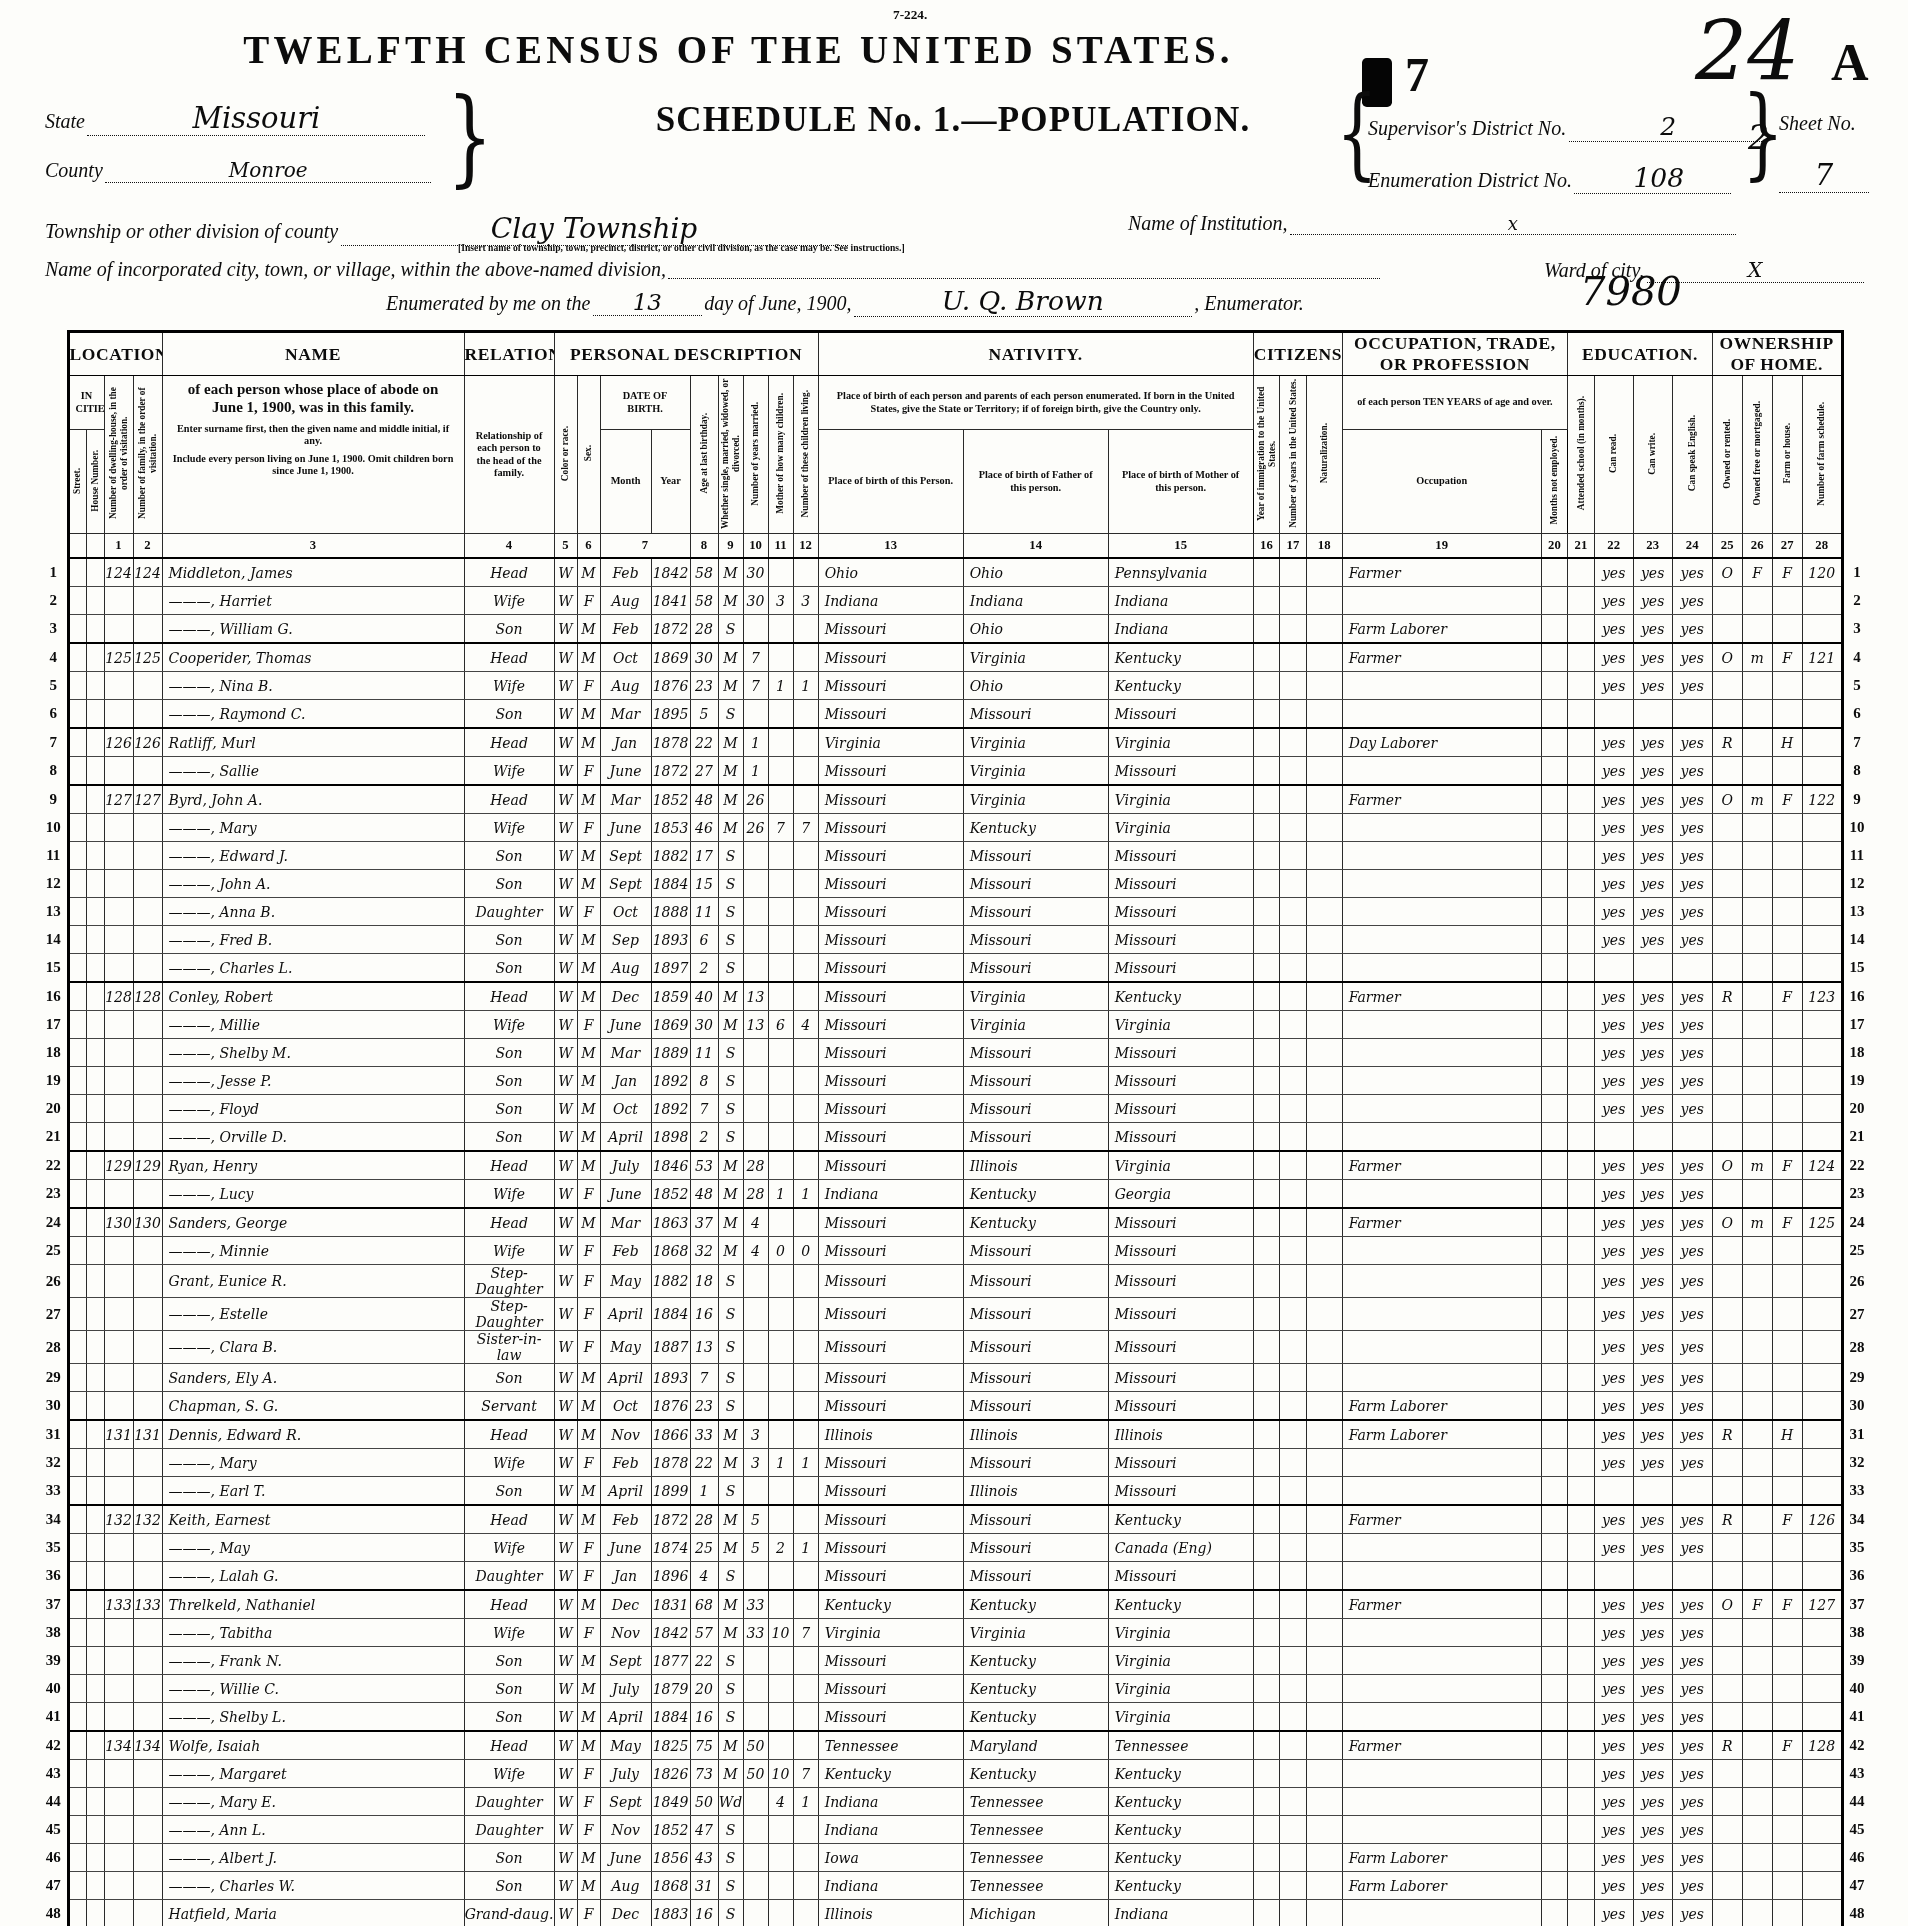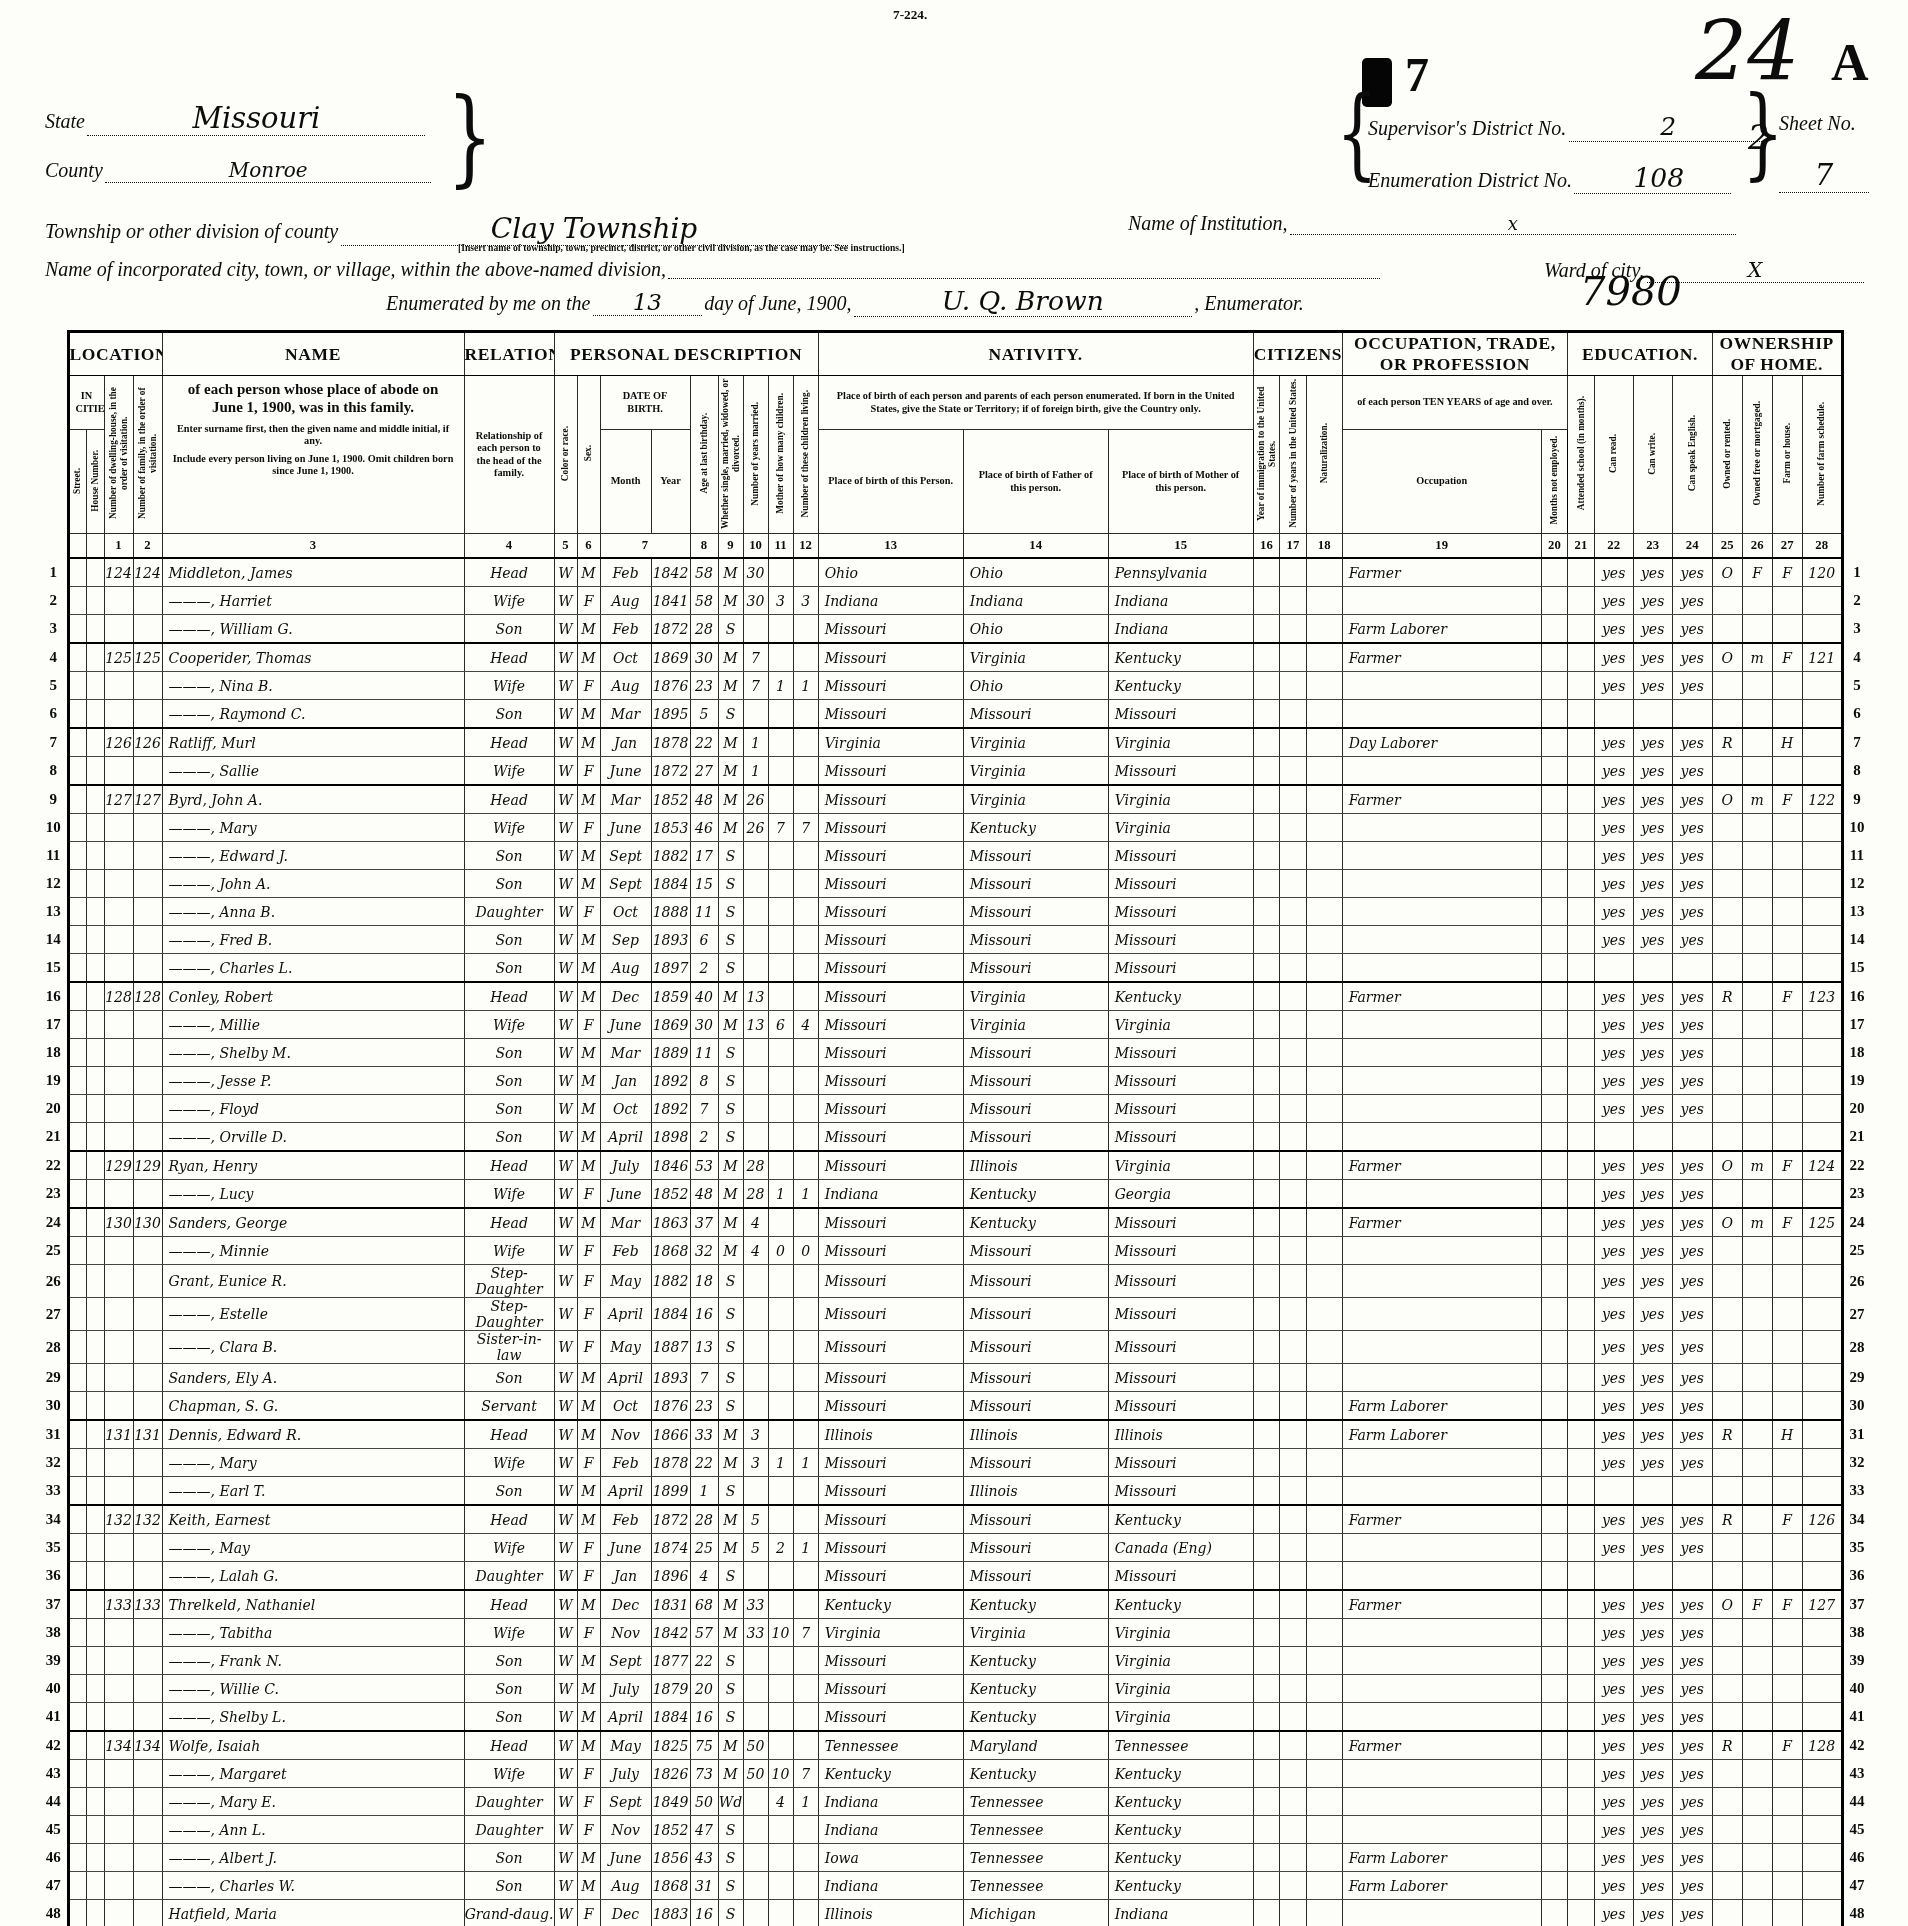--- a/index.html
+++ b/index.html
@@ -37,27 +37,29 @@
   .br{border-right:3px solid #000 !important;}
   .gb{border-left:1.8px solid #000 !important;}
   tr.hh td{border-top:2.4px solid #000;}
   thead tr.r1 th{border-top:3px solid #000;}
 </style>
 </head>
 <body>
 
 <div class="formhead" style="position:absolute;left:0;top:0;width:1516px;height:326px;">
   <div class="fl" style="left:893px;top:7.2px;font-size:13.3px;font-weight:bold;">7-224.</div>
+  <div class="fl title">TWELFTH CENSUS OF THE UNITED STATES.</div>
 
   <div class="stampblob"></div>
   <div class="fl" style="left:1405px;top:47px;font-size:48px;font-weight:bold;">7</div>
   <div class="fl hw" style="left:1695px;top:3.6px;font-size:82px;">24</div>
   <div class="fl hw" style="left:1748px;top:118px;font-size:33px;">2</div>
   <div class="fl" style="left:1831px;top:33px;font-size:52px;font-weight:bold;">A</div>
 
+  <div class="fl schedule">SCHEDULE No. 1.—POPULATION.</div>
 
   <div class="fl" style="left:45px;top:101px;">
     <span class="plabel">State</span>
     <span class="line" style="width:338px;"><span class="hw" style="font-size:29px;">Missouri</span></span>
   </div>
   <div class="fl" style="left:45px;top:158px;">
     <span class="plabel">County</span>
     <span class="line" style="width:326px;"><span class="hw" style="font-size:20px;">Monroe</span></span>
   </div>
   <div class="fl brace" style="left:447px;top:95px;font-size:72px;transform:scaleY(1.45);">}</div>

